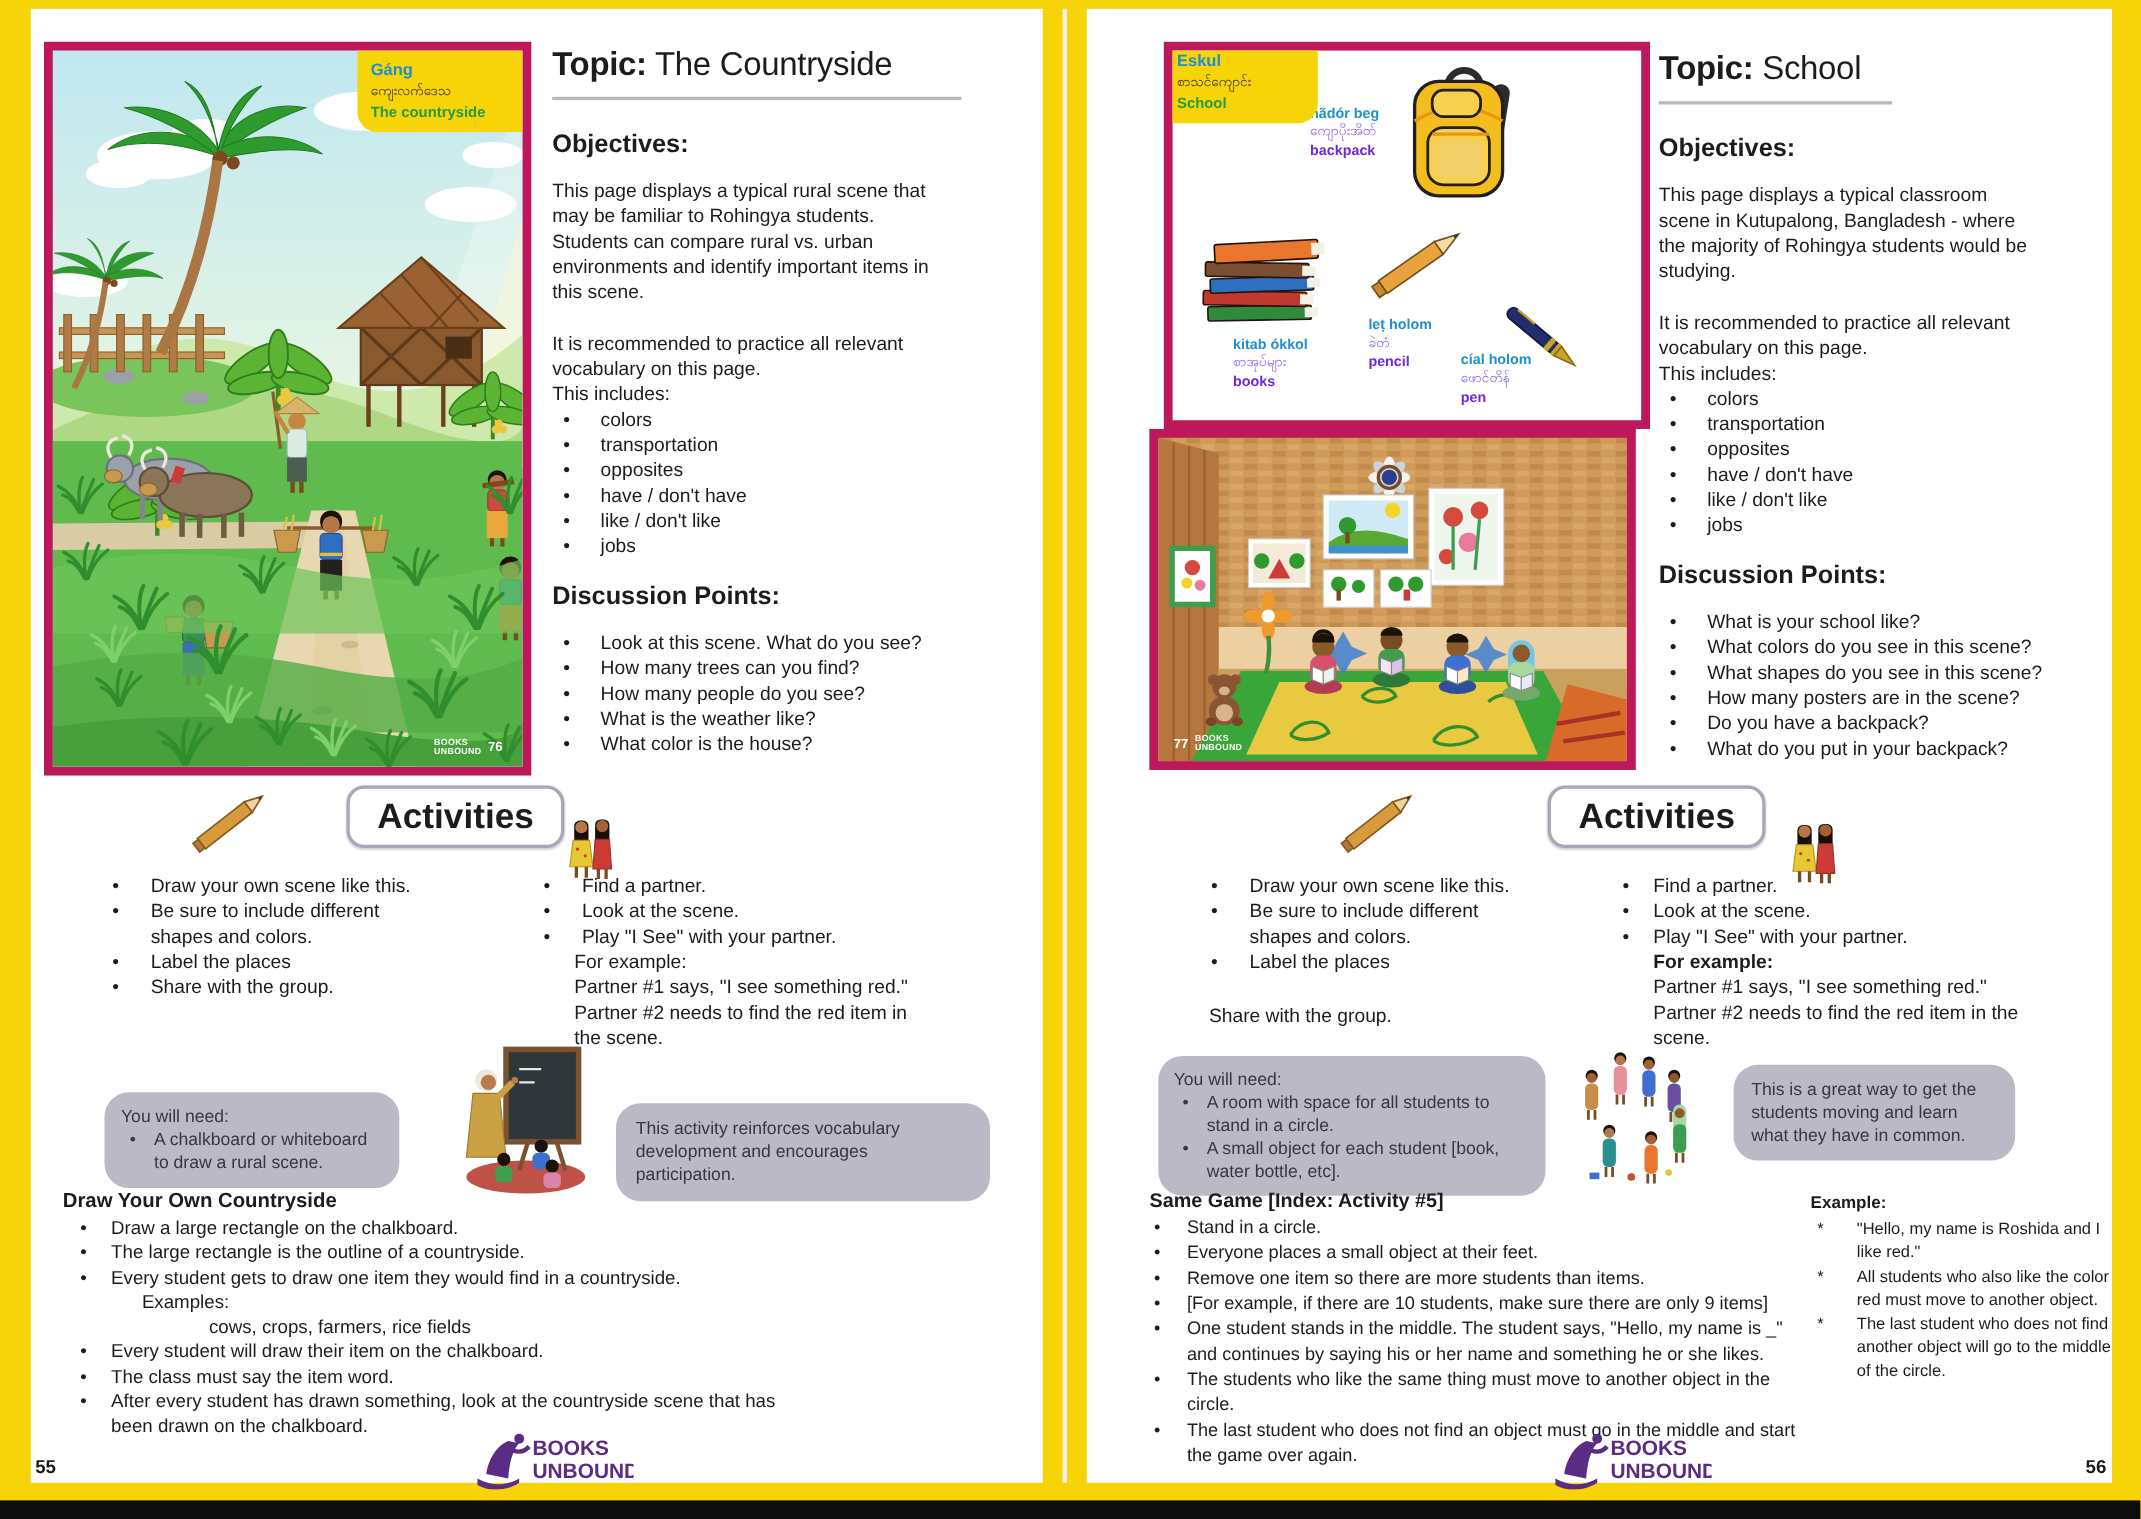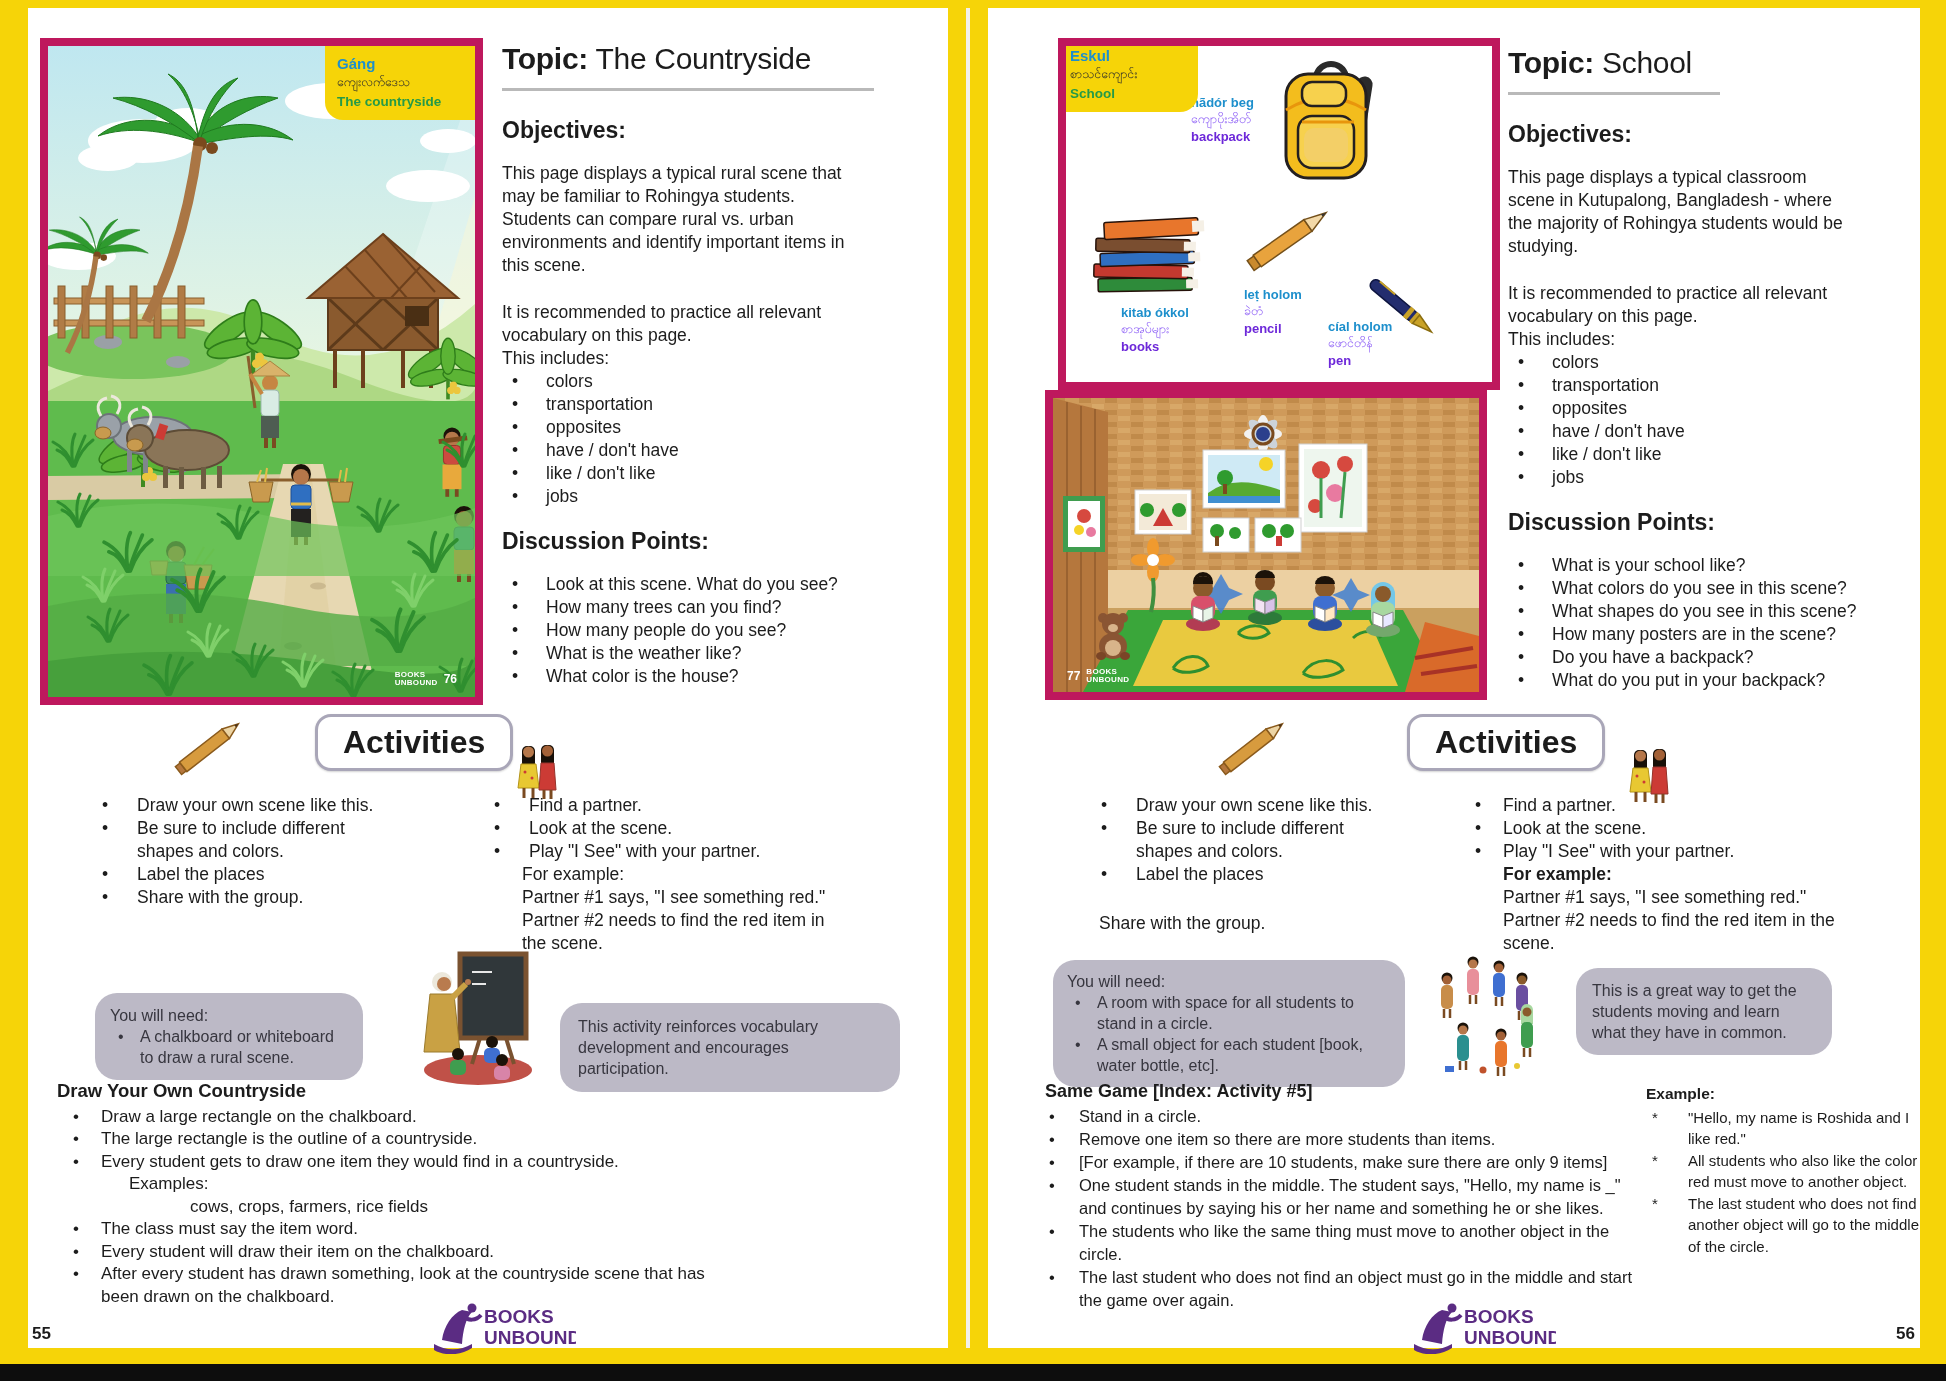--- a/index.html
+++ b/index.html
@@ -453,22 +453,22 @@
   <div class="bsec" style="left:29px;top:1072px;width:700px">
     <div class="bh">Draw Your Own Countryside</div>
     <ul>
       <li>Draw a large rectangle on the chalkboard.</li>
       <li>The large rectangle is the outline of a countryside.</li>
       <li>Every student gets to draw one item they would find in a countryside.</li>
     </ul>
     <div class="ind1">Examples:</div>
     <div class="ind2">cows, crops, farmers, rice fields</div>
     <ul style="max-width:656px">
+      <li>Every student will draw their item on the chalkboard.</li>
       <li>The class must say the item word.</li>
-      <li>Every student will draw their item on the chalkboard.</li>
       <li>After every student has drawn something, look at the countryside scene that has been drawn on the chalkboard.</li>
     </ul>
   </div>
 
   <svg class="logo" style="left:398px;top:1292px" width="150" height="54" viewBox="0 0 150 54">
     <g fill="#5b2c83">
       <path d="M36,10 C26,14 18,26 16,40 L36,44 C37,30 40,18 46,12 Z"></path>
       <path d="M8,44 C20,51 34,51 46,44 L46,48 C34,56 18,56 8,50 Z"></path>
       <circle cx="46" cy="8" r="4.5"></circle>
     </g>
@@ -876,20 +876,21 @@
   </svg>
 
   <div class="gbox" style="left:588px;top:960px;width:256px;padding:12px 16px">
     <div>This is a great way to get the students moving and learn what they have in common.</div>
   </div>
 
   <div class="sg" style="left:57px;top:1072px;width:600px">
     <div class="bh">Same Game [Index: Activity #5]</div>
     <ul>
       <li>Stand in a circle.</li>
+      <li>Everyone places a small object at their feet.</li>
       <li>Remove one item so there are more students than items.</li>
       <li>[For example, if there are 10 students, make sure there are only 9 items]</li>
       <li>One student stands in the middle. The student says, "Hello, my name is _" and continues by saying his or her name and something he or she likes.</li>
       <li>The students who like the same thing must move to another object in the circle.</li>
       <li>The last student who does not find an object must go in the middle and start the game over again.</li>
     </ul>
   </div>
 
   <div class="exbox" style="left:658px;top:1075px;width:288px">
     <div class="bh">Example:</div>

